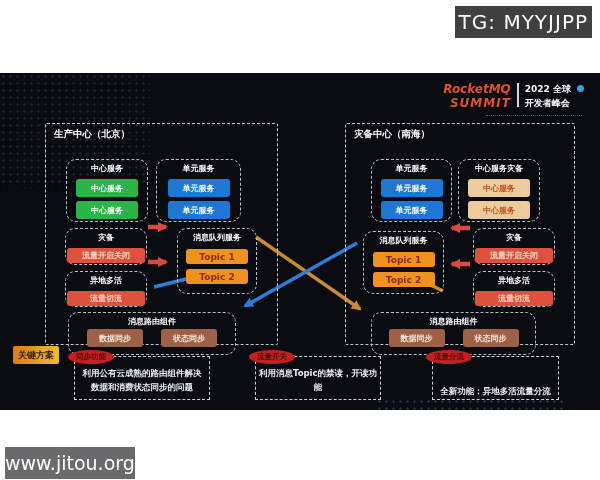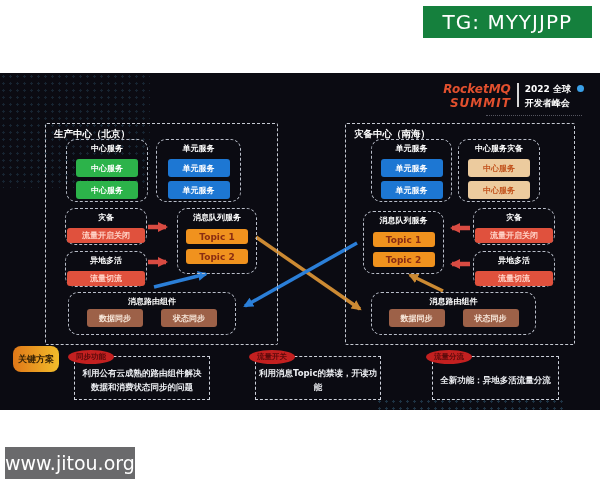--- a/index.html
+++ b/index.html
@@ -1,22 +1,22 @@
 <!DOCTYPE html>
 <html><head>
 <meta charset="utf-8">
 <style>
   * { margin:0; padding:0; box-sizing:border-box; }
   html,body { background:#ffffff; }
   .page { position:relative; width:600px; height:480px; background:#ffffff; overflow:hidden;
           font-family:"DejaVu Sans", sans-serif; }
 
   
-  .tg-badge { position:absolute; top:6px; right:8px; background:#15803d; color:#fff;
-              font-size:20px; padding:4px 20px; letter-spacing:1px; }
+  .tg-badge { position:absolute; top:6px; right:8px; background:#404040; color:#fff;
+              font-size:20px; padding:4px 4px; letter-spacing:1px; }
   .watermark { position:absolute; top:447px; left:5px; background:#6a6a6c; color:#fff;
                font-size:19px; padding:5px 0; }
 
   
   .slide { position:absolute; left:0; top:73px; width:600px; height:337px; background:#0b0b12; }
   .tex { position:absolute; background-image:radial-gradient(rgba(80,160,205,.6) 1px, transparent 1.4px);
          background-size:7px 7px; pointer-events:none; }
   .tex-tl { left:0; top:0; width:150px; height:115px; opacity:.28; }
   .tex-br { right:34px; bottom:0; width:190px; height:12px; opacity:.45; }
 
@@ -29,35 +29,35 @@
   .logo-dot { width:7px; height:7px; border-radius:50%; background:#3aa0e8; align-self:flex-start; margin-top:2px; }
   .logo-tagline { position:absolute; top:42px; right:18px; width:96px; border-top:1px dotted #55555f; }
 
   
   .panel { position:absolute; top:50px; border:1px dashed #c5c9d2; border-radius:2px; }
   .panel-left { left:45px; width:233px; height:222px; }
   .panel-right { left:345px; width:230px; height:222px; }
   .panel-title { position:absolute; top:4px; left:8px; color:#fff; font-size:9.5px; font-weight:bold;text-align:center; }
 
   .group { position:absolute; border:1px dashed #b9bec9; border-radius:10px;
-           display:flex; flex-direction:column; align-items:center; padding-top:3px; }
+           display:flex; flex-direction:column; align-items:center; padding-top:3px;margin-top:20px; }
   .group-title { color:#fff; font-size:8px; font-weight:bold; line-height:1.5; white-space:nowrap; }
 
   .btn { border-radius:3px; font-weight:bold; font-size:8px; width:62px; height:18px; margin-top:4px;
          display:flex; align-items:center; justify-content:center; white-space:nowrap; }
   .btn-green  { background:#2cb34a; color:#ffffff; }
   .btn-blue   { background:#1d77d3; color:#ffffff; }
   .btn-red    { background:#e0513d; color:#ffd2c6; width:78px; height:15px; }
   .btn-orange { background:#f0921e; color:#8a2d12; font-size:9px; height:15px; margin-top:5px; }
   .btn-brown  { background:#9d6148; color:#f7e7da; width:56px; height:18px; }
   .btn-tan    { background:#eccb9e; color:#c2541e; }
   .row { display:flex; gap:18px; }
 
   
-  .key-pill { position:absolute; left:13px; top:273px; width:46px; height:26px; border-radius:8px;
+  .key-pill { position:absolute; left:13px; top:273px; width:46px; height:18px; border-radius:2px;
               background:linear-gradient(90deg,#e07818,#f2bd2b); color:#3a2506;
               font-size:9px; font-weight:bold; display:flex; align-items:center; justify-content:center; }
   .note { position:absolute; top:283px; height:44px; border:1px dashed #cfd3dc;
           display:flex; align-items:center; justify-content:center; }
   .note-badge { position:absolute; top:-7px; left:-7px; width:46px; height:14px; border-radius:50%;
                 background:#c32020; color:#5c0b0b; font-size:7.5px; font-weight:bold;
                 display:flex; align-items:center; justify-content:center; }
   .note-text { color:#eceef2; font-size:8.5px; font-weight:bold; text-align:center; line-height:1.6; padding-top:5px; }
 
   .arrows { position:absolute; left:0; top:0; width:600px; height:337px; pointer-events:none; }
@@ -199,21 +199,21 @@
       </div>
     </div>
 
     <div class="note" style="left:255px; width:126px;">
       <div class="note-badge">流量开关</div>
       <div class="note-text">
         <span>利用消息Topic的禁读，开读功能</span>
       </div>
     </div>
 
-    <div class="note" style="left:432px; width:127px;">
+    <div class="note" style="left:432px; width:127px;align-items:flex-end;">
       <div class="note-badge">流量分流</div>
       <div class="note-text">
         <span>全新功能：异地多活流量分流</span>
       </div>
     </div>
   </div>
 
   <div class="watermark">www.jitou.org</div>
 </div>
 

